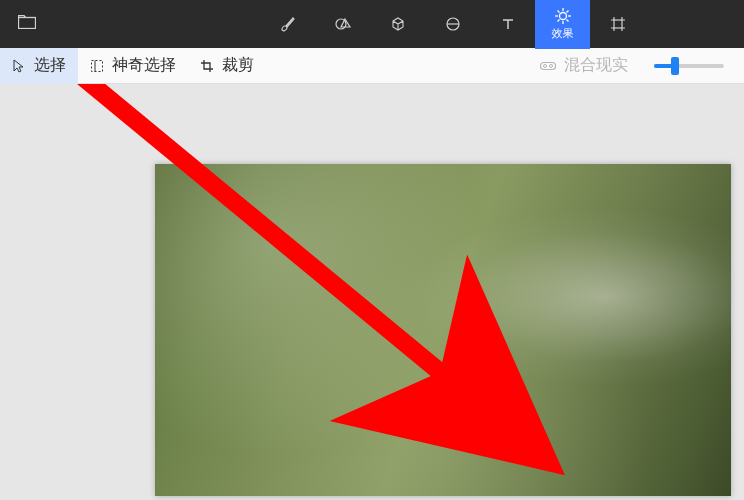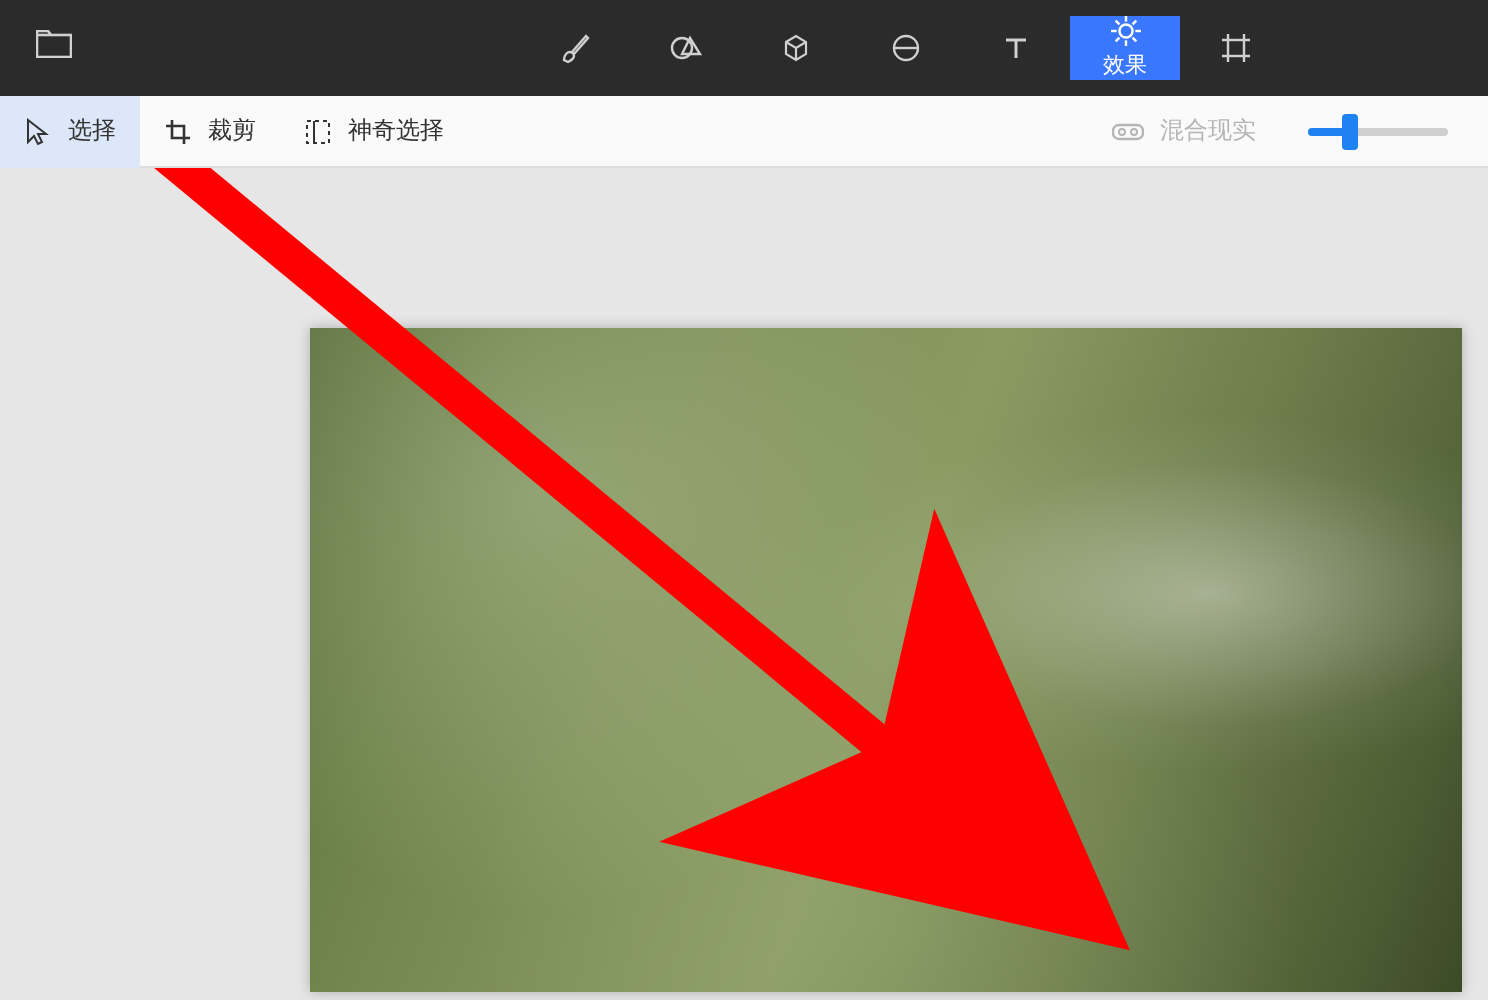--- a/index.html
+++ b/index.html
@@ -2,28 +2,28 @@
 <html><head>
   <meta charset="utf-8">
   <style>
     * { margin:0; padding:0; box-sizing:border-box; }
     html, body { width:744px; height:500px; overflow:hidden; font-family:"Microsoft YaHei","Segoe UI",sans-serif; }
     body { background:#e6e6e6; }
     
     .topbar { width:100%; height:48px; background:#2b2b2b; display:flex; align-items:center; position:relative; }
     .topbar .folder { margin-left:18px; }
     .topbar .icons { display:flex; position:absolute; left:260px; top:0; height:100%; align-items:center; }
-    .tool { width:55px; height:32px; display:flex; flex-direction:column; align-items:center; justify-content:center; color:#d0d0d0; cursor:pointer; }
+    .tool { width:55px; height:49px; display:flex; flex-direction:column; align-items:center; justify-content:center; color:#d0d0d0; cursor:pointer; }
     .tool svg { display:block; }
     .tool.active { background:#3a77ff; color:#fff; }
     .tool.active .lbl { color:#fff; }
     .tool .lbl { font-size:11px; margin-top:2px; color:#e5e5e5; }
     
     .subbar { width:100%; height:36px; background:#fafafa; border-bottom:1px solid #ddd; display:flex; align-items:center; }
-    .sub-item { height:36px; padding:0 12px; display:flex; align-items:center; gap:8px; font-size:12px; color:#333; cursor:pointer; }
+    .sub-item { height:36px; padding:0 12px; display:flex; align-items:center; gap:8px; font-size:16px; color:#333; cursor:pointer; }
     .sub-item.sel { background:#dce8f9; }
     .sub-item.disabled { color:#b5b5b5; cursor:default;justify-content:space-between; }
     .sub-right { margin-left:auto; display:flex; align-items:center; gap:10px; padding-right:20px; }
     .slider-wrap { display:flex; align-items:center; gap:8px; }
     .minus { width:12px; height:2px; background:#888; }
     .slider { position:relative; width:70px; height:4px; background:#cfcfcf; border-radius:2px; }
     .slider .fill { position:absolute; left:0; top:0; height:100%; width:30%; background:#1f82f2; border-radius:2px; }
     .slider .thumb { position:absolute; top:50%; left:30%; transform:translate(-50%,-50%); width:8px; height:18px; background:#1f82f2; border-radius:2px; }
     
     .canvas-area { position:relative; width:100%; height:calc(100% - 84px); background:#e6e6e6; overflow:hidden; }
@@ -105,30 +105,30 @@
 
 <div class="subbar">
   <div class="sub-item sel">
     <svg width="14" height="14" viewBox="0 0 14 14">
         <path d="M2 1 L2 12 L5 9 L7 13 L9 12 L7 8 L11 8 Z" fill="none" stroke="#333" stroke-width="1"></path>
       </svg>
     <span>选择</span>
   </div>
   <div class="sub-item">
     <svg width="14" height="14" viewBox="0 0 14 14">
-        <path d="M4 1 L4 10 L13 10 M1 4 L10 4 L10 13" fill="none" stroke="#333" stroke-width="1.3"></path>
-      </svg>
-    <span>裁剪</span>
-  </div>
-  <div class="sub-item">
-    <svg width="14" height="14" viewBox="0 0 14 14">
         <rect x="1.5" y="1.5" width="11" height="11" fill="none" stroke="#333" stroke-width="1" stroke-dasharray="2 2"></rect>
         <path d="M5 1.5 L5 12.5" stroke="#333" stroke-width="1"></path>
       </svg>
     <span>神奇选择</span>
+  </div>
+  <div class="sub-item">
+    <svg width="14" height="14" viewBox="0 0 14 14">
+        <path d="M4 1 L4 10 L13 10 M1 4 L10 4 L10 13" fill="none" stroke="#333" stroke-width="1.3"></path>
+      </svg>
+    <span>裁剪</span>
   </div>
 
   <div class="sub-right">
     <div class="sub-item disabled" style="padding:0 8px">
       <svg width="16" height="12" viewBox="0 0 16 12">
           <rect x="0.5" y="2.5" width="15" height="7" rx="3" fill="none" stroke="#b5b5b5" stroke-width="1.2"></rect>
           <circle cx="5" cy="6" r="1.5" fill="none" stroke="#b5b5b5" stroke-width="1"></circle>
           <circle cx="11" cy="6" r="1.5" fill="none" stroke="#b5b5b5" stroke-width="1"></circle>
         </svg>
       <span>混合现实</span>

